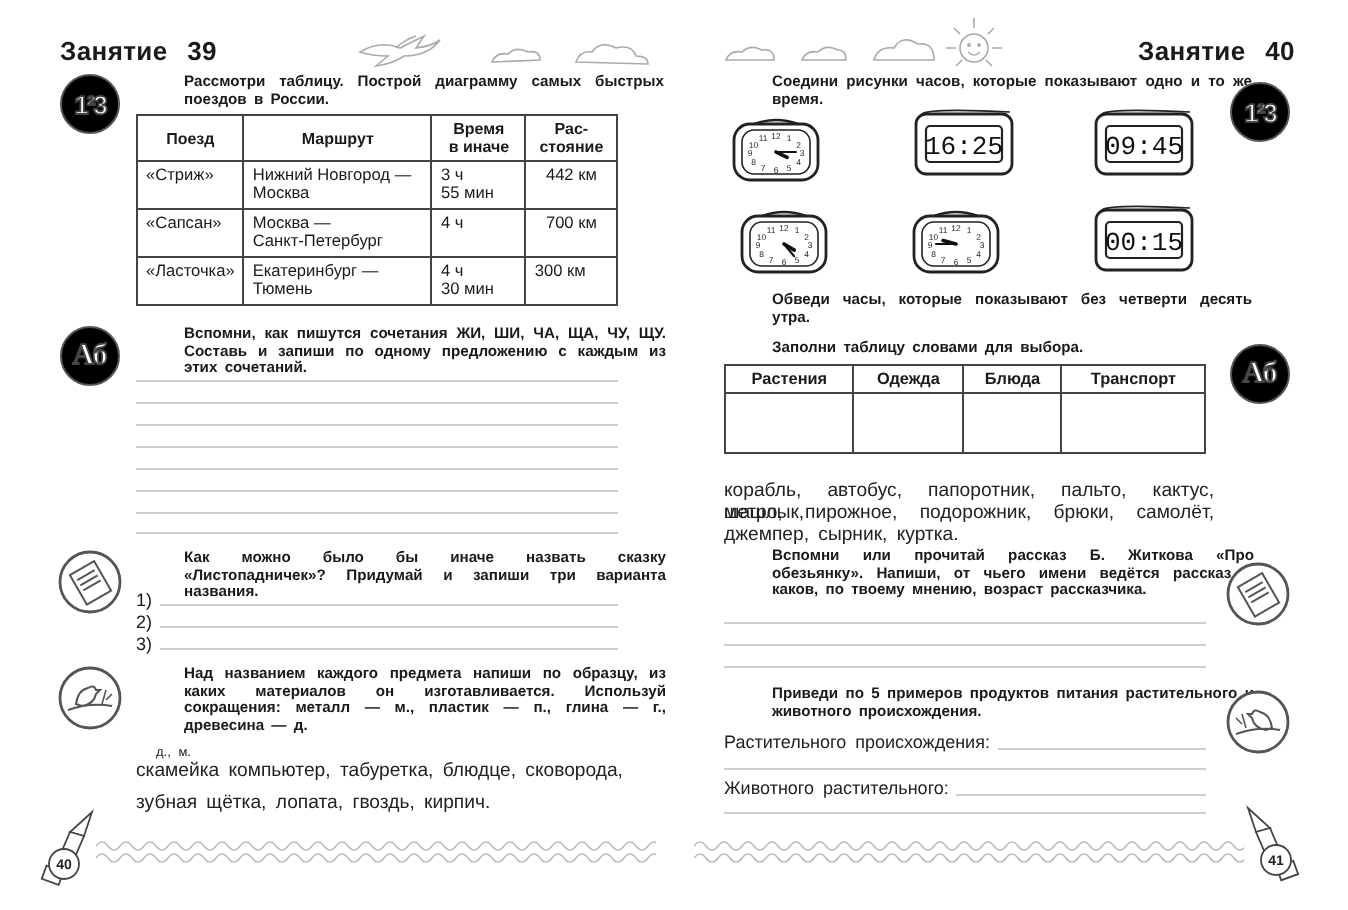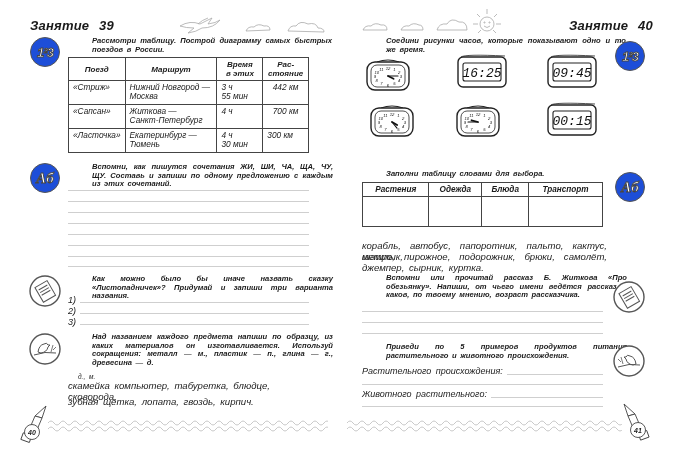--- a/index.html
+++ b/index.html
@@ -1,24 +1,24 @@
 <!DOCTYPE html>
 <html><head>
 <meta charset="utf-8">
 <style>
   * { box-sizing: border-box; margin: 0; padding: 0; }
   html, body { width: 674px; height: 455px; background: #fff; overflow: hidden; }
   body { font-family: "Liberation Sans", sans-serif; color: #1a1a1a; position: relative; }
-  .page { position: absolute; top: 0; height: 455px; font-style: italic; }
+  .page { position: absolute; top: 0; height: 455px; }
   .page-left { left: 0; width: 337px; }
   .page-right { left: 337px; width: 337px; }
   .lesson-title { position: absolute; font-weight: bold; font-size: 13px; letter-spacing: 0.2px; word-spacing: 6px; }
   .task { position: absolute; font-weight: bold; font-size: 7.6px; line-height: 8.6px; text-align: justify; word-spacing: 1.5px; margin-left: 24px; }
   .plain { position: absolute; font-size: 9.6px; line-height: 11px; color: #222; word-spacing: 2px; }
-  .badge { position: absolute; width: 30px; height: 30px; border: 1.4px solid #555; border-radius: 50%; background: #1d4ed8; display: flex; align-items: center; justify-content: center; }
+  .badge { position: absolute; width: 30px; height: 30px; border: 1.4px solid #555; border-radius: 50%; background: #000000; display: flex; align-items: center; justify-content: center; }
   .badge-123 span { font-family: "Liberation Sans", sans-serif; font-weight: bold; color: #fff; -webkit-text-stroke: 0.9px #444; font-size: 13px; letter-spacing: -1px; }
   .badge-abv span { font-family: "Liberation Serif", serif; color: #fff; -webkit-text-stroke: 0.9px #444; font-size: 15px; font-weight: bold; }
   .line { position: absolute; height: 1px; background: #cfcfcf; }
   table.trains { position: absolute; border-collapse: collapse; font-size: 8.3px; padding-left: 43px; }
   table.trains th, table.trains td { border: 1px solid #444; padding: 2px 4px; vertical-align: top; }
   table.trains th { font-weight: bold; text-align: center; font-size: 8px; line-height: 9px; vertical-align: middle; }
   table.trains td { line-height: 9.4px; height: 24px; }
   table.sort { position: absolute; border-collapse: collapse; font-size: 8.2px; }
   table.sort th { border: 1px solid #444; font-weight: bold; padding: 2px 2px; height: 13px; }
   table.sort td { border: 1px solid #444; height: 30px; }
@@ -50,34 +50,34 @@
   <div class="badge badge-123" style="left:30px; top:37px;">
       <span>1²3</span>
     </div>
   <div class="task" style="left:68px; top:37px; width:240px;">Рассмотри таблицу. Построй диаграмму самых быстрых поездов в России.</div>
 
   <table class="trains" style="left:68px; top:57px; width:241px;">
     <thead>
       <tr>
         <th style="width:50px;"><span>Поезд</span></th>
         <th style="width:97px;"><span>Маршрут</span></th>
-        <th style="width:48px;"><span>Время</span><br><span>в этих</span></th>
+        <th style="width:48px;"><span>Время</span><br><span>в иначе</span></th>
         <th style="width:46px;"><span>Рас-</span><br><span>стояние</span></th>
       </tr>
     </thead>
     <tbody>
       <tr>
         <td>«Стриж»</td>
         <td><span>Нижний Новгород —</span><br><span>Москва</span></td>
         <td><span>3 ч</span><br><span>55 мин</span></td>
         <td style="text-align:center;">442 км</td>
       </tr>
       <tr>
         <td>«Сапсан»</td>
-        <td><span>Житкова —</span><br><span>Санкт-Петербург</span></td>
+        <td><span>Москва —</span><br><span>Санкт-Петербург</span></td>
         <td><span>4 ч</span><br><span></span></td>
         <td style="text-align:center;">700 км</td>
       </tr>
       <tr>
         <td>«Ласточка»</td>
         <td><span>Екатеринбург —</span><br><span>Тюмень</span></td>
         <td><span>4 ч</span><br><span>30 мин</span></td>
         <td style="">300 км</td>
       </tr>
     </tbody>
@@ -236,20 +236,21 @@
       <line x1="25" y1="19" x2="18.532843272420994" y2="17.277924554357096" stroke="#111" stroke-width="1.8" stroke-linecap="round"></line>
       <line x1="25" y1="19" x2="15" y2="19" stroke="#111" stroke-width="1.1" stroke-linecap="round"></line>
     </svg>
   <svg class="clock" id="clock5" style="left:208px; top:102px;" width="56" height="36">
     <rect x="3" y="3" width="48" height="30" rx="5" fill="#fff" stroke="#222" stroke-width="1.4"></rect>
     <rect x="8" y="9" width="38" height="18" rx="2" fill="#fff" stroke="#222" stroke-width="1.1"></rect>
     <path d="M6 3 Q10 0 50 2" fill="none" stroke="#222" stroke-width="0.8"></path>
     <text x="27" y="23" text-anchor="middle" class="digital-text">00:15</text>
   </svg>
 
+  <div class="task" style="left:25px; top:146px; width:240px;">Обведи часы, которые показывают без четверти десять утра.</div>
 
   <div class="task" style="left:25px; top:170px; width:240px;">Заполни таблицу словами для выбора.</div>
   <div class="badge badge-abv" style="left:278px; top:172px;">
       <span>Аб</span>
     </div>
   <table class="sort" style="left:25px; top:182px; width:241px;">
     <thead>
         <tr>
       <th>Растения</th>
       <th>Одежда</th>

